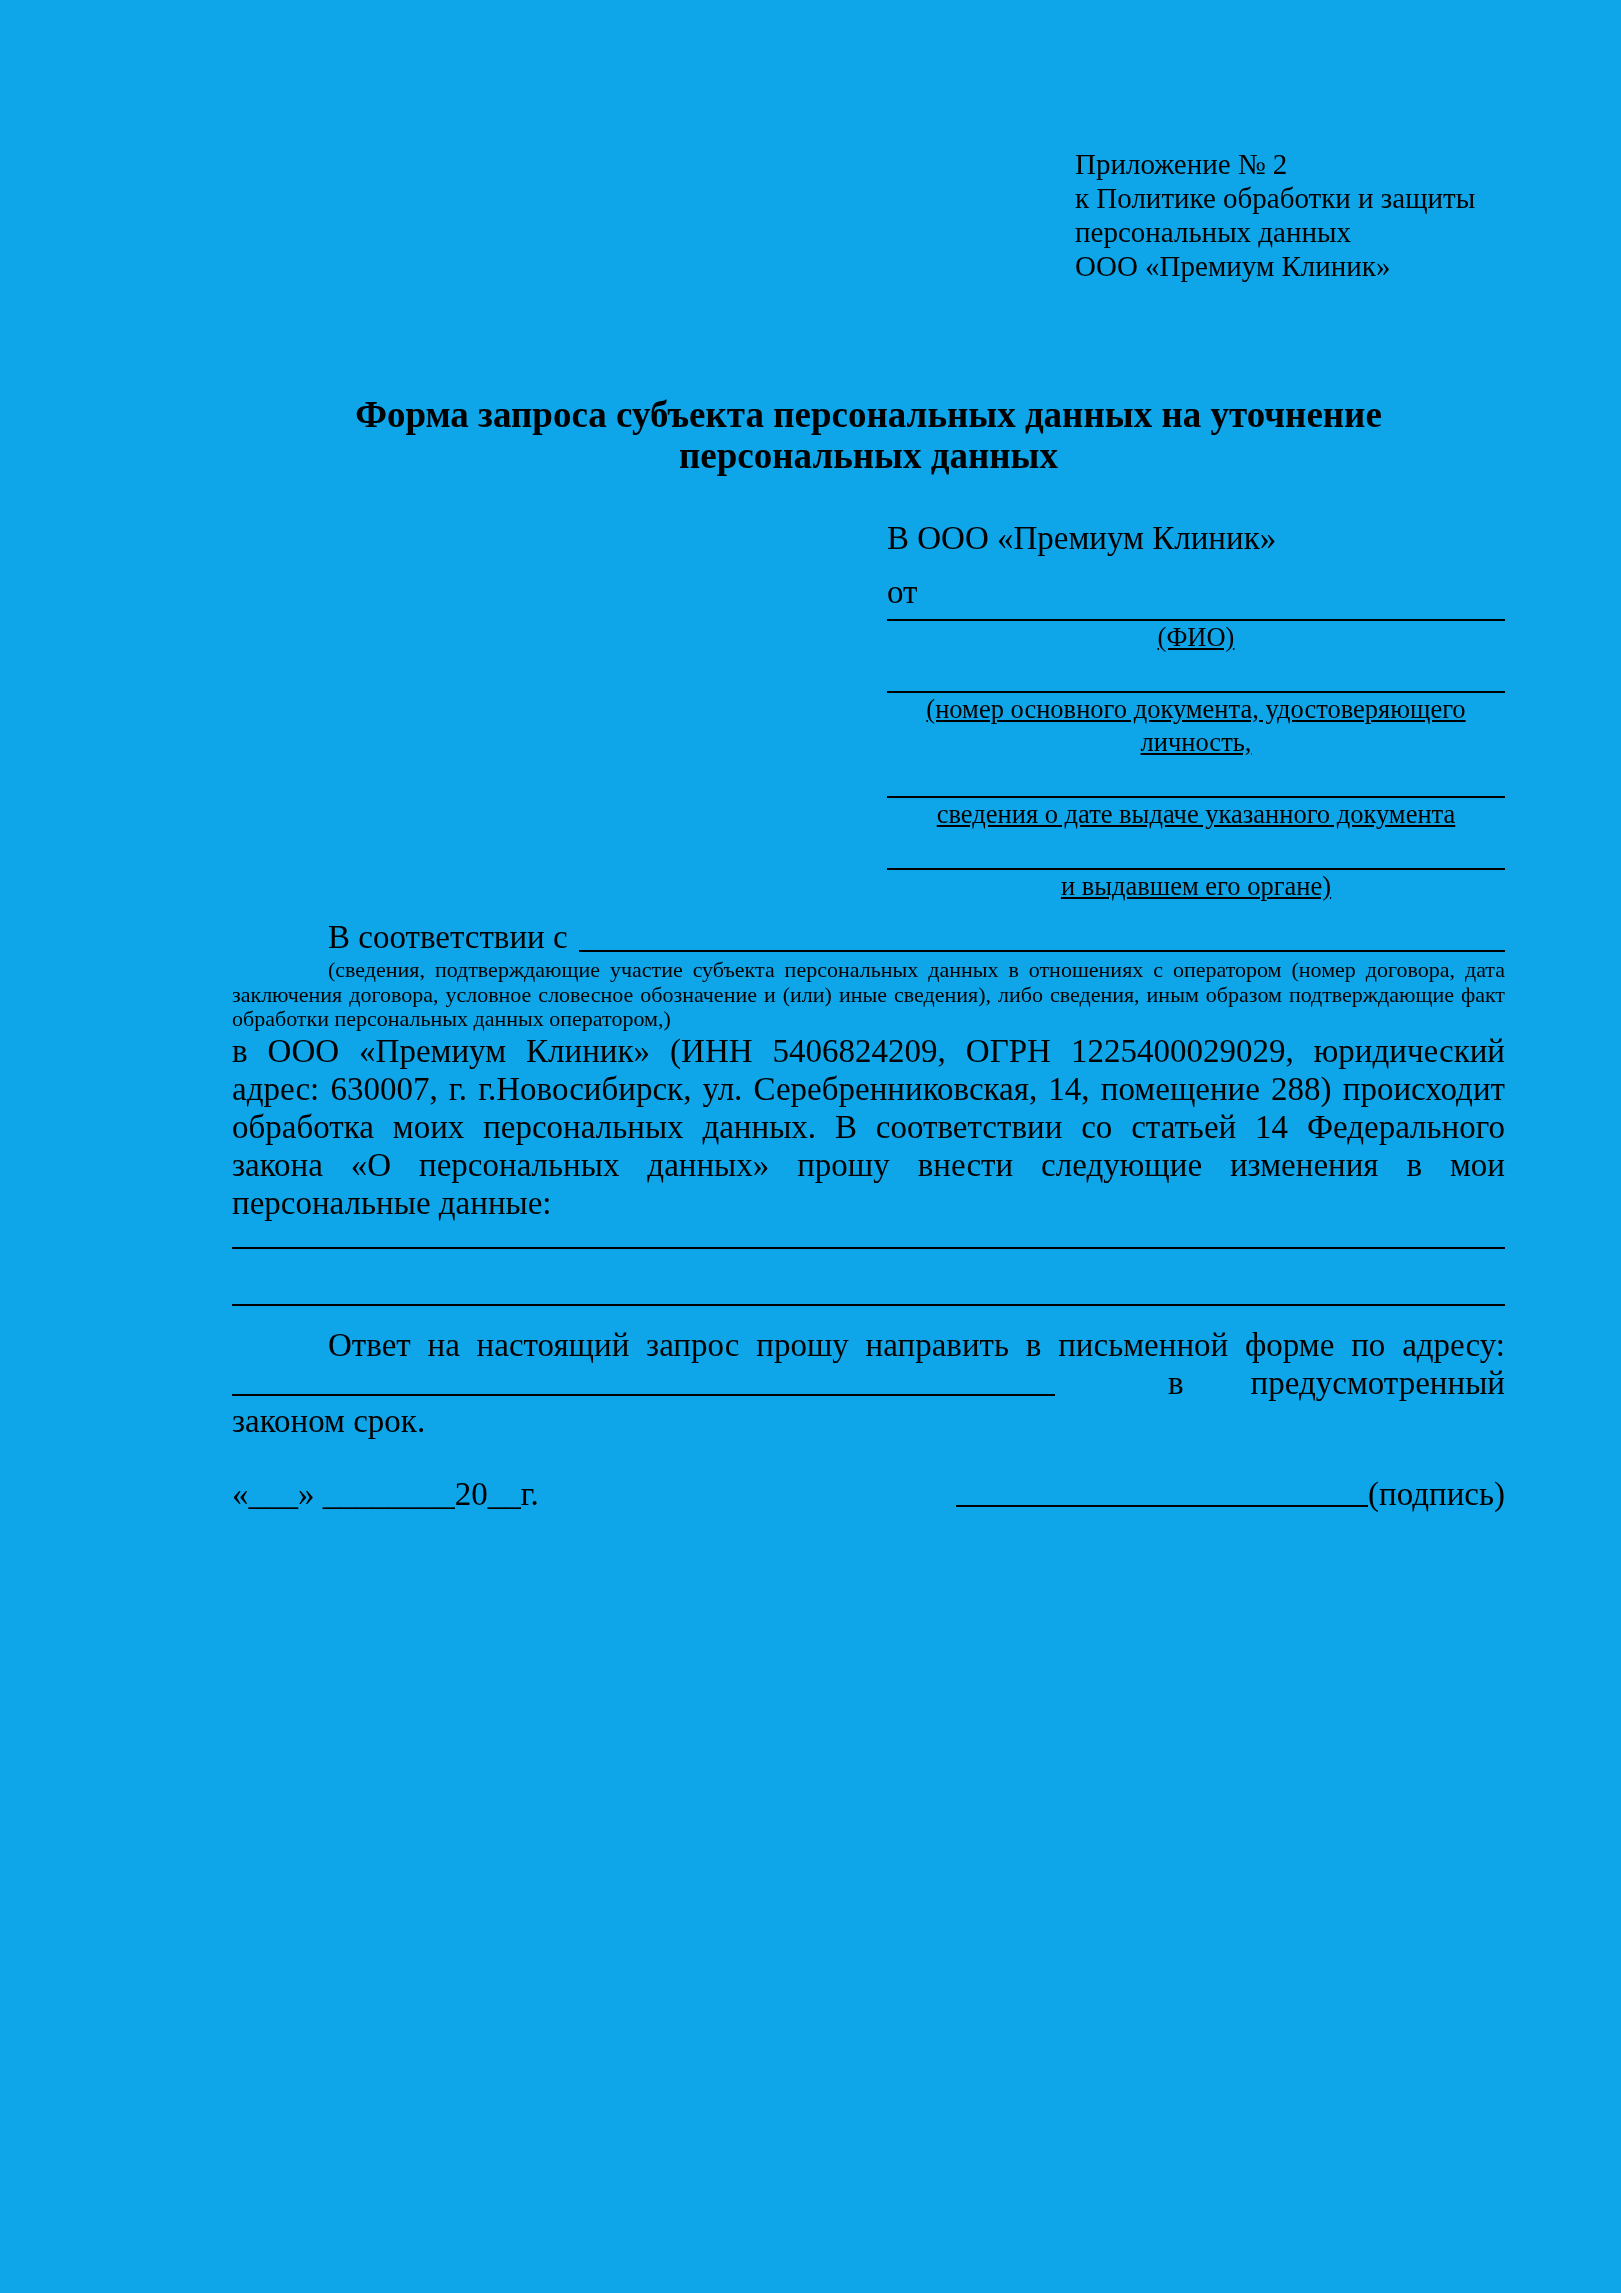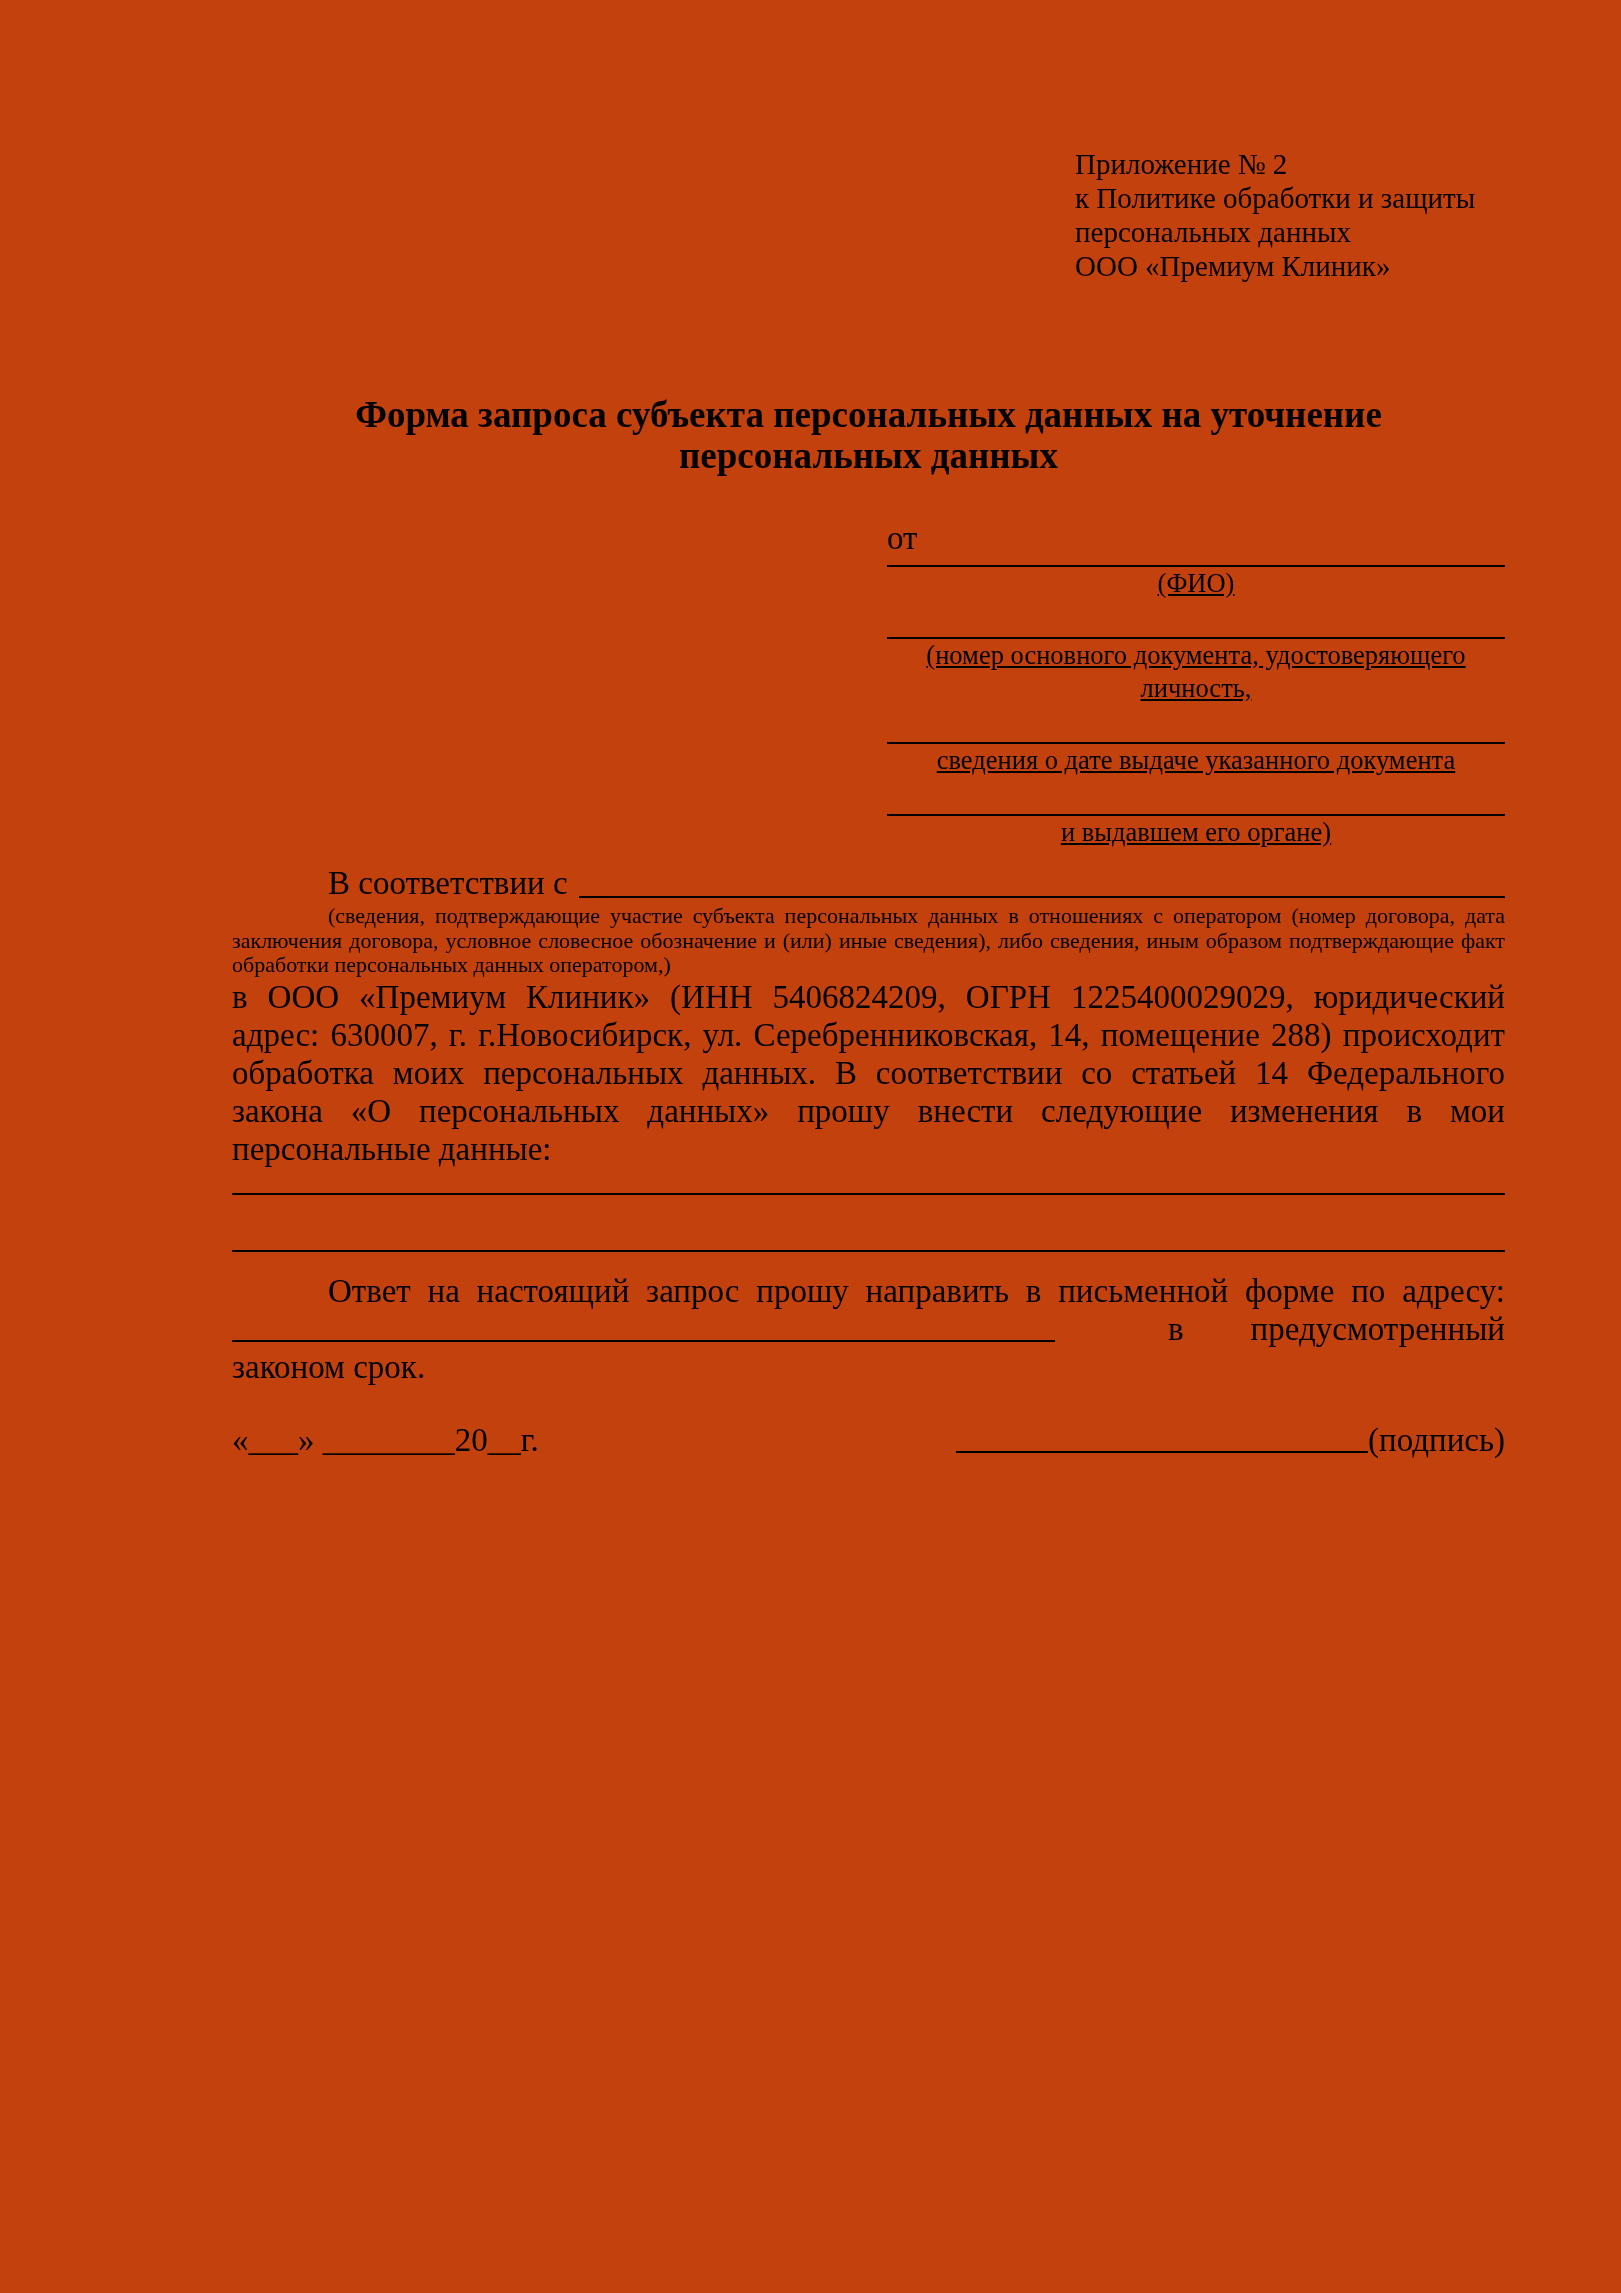--- a/index.html
+++ b/index.html
@@ -1,19 +1,19 @@
 <!DOCTYPE html>
 <html lang="ru"><head>
 <meta charset="utf-8">
 <style>
   html,body{margin:0;padding:0;background:#ffffff;}
   .page{
     position:relative;
     width:1621px;height:2294px;
-    background:#c2410c;color:#000000;
+    background:#0ea5e9;color:#000000;
     box-sizing:border-box;
     padding:147px 116px 0 232px;
     font-family:"Liberation Serif", "DejaVu Serif", serif;
     overflow:hidden;
   }
   
   .appendix{margin-left:843px;font-size:29px;line-height:34px;}
   
   .doc-title{
     width:1117px;margin:111px auto 0;
@@ -67,20 +67,21 @@
   <div class="appendix">
     <div>Приложение № 2</div>
     <div>к Политике обработки и защиты</div>
     <div>персональных данных</div>
     <div>ООО «Премиум Клиник»</div>
   </div>
 
   <div class="doc-title">Форма запроса субъекта персональных данных на уточнение персональных данных</div>
 
   <div class="addressee">
+    <div>В ООО «Премиум Клиник»</div>
     <div>от</div>
 
     <div class="blank-line"></div>
     <div class="caption">(ФИО)</div>
 
     <div class="blank-line"></div>
     <div class="caption">(номер основного документа, удостоверяющего личность,</div>
 
     <div class="blank-line"></div>
     <div class="caption">сведения о дате выдаче указанного документа</div>

